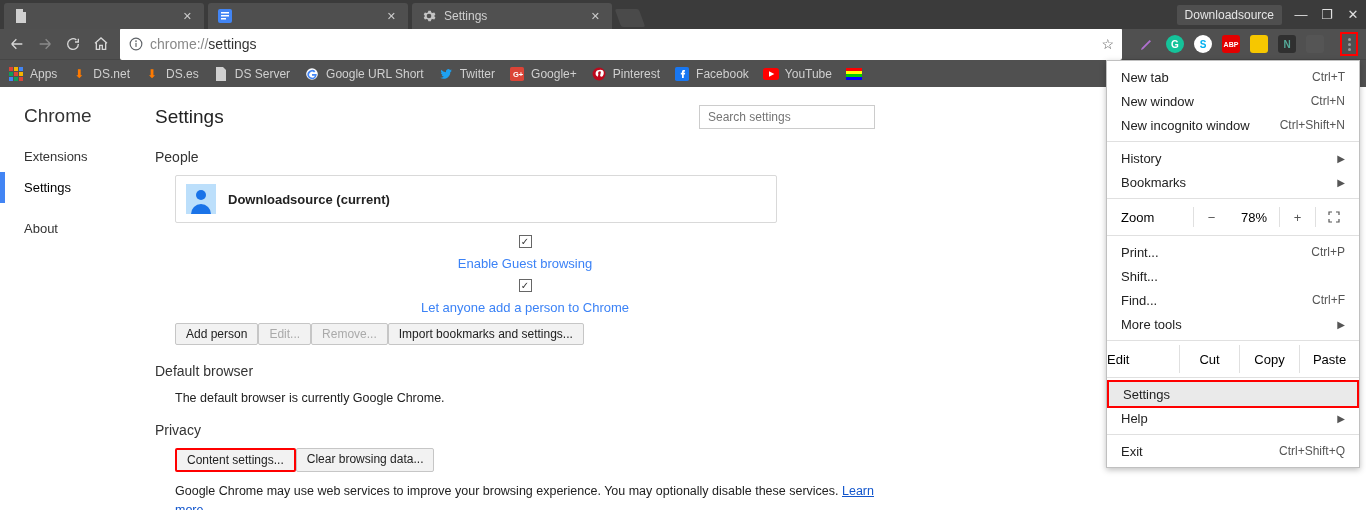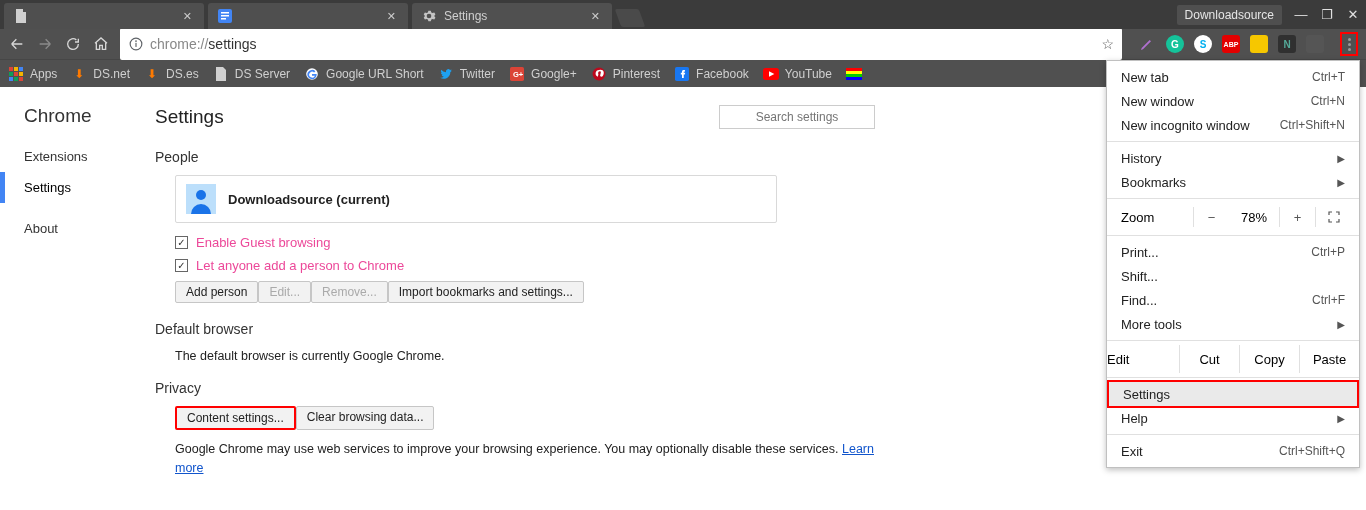--- a/index.html
+++ b/index.html
@@ -33,26 +33,26 @@
   .bm-icon { width: 16px; height: 16px; display: flex; align-items: center; justify-content: center; }
 
   .content { display: flex; height: calc(510px - 29px - 30px - 28px); background: #fff; }
   .sidebar { width: 155px; padding: 18px 0 0 0; font-size: 13px; }
   .brand { font-size: 19px; color: #333; padding: 0 0 14px 24px; }
   .side-item { padding: 8px 0 8px 24px; color: #333; cursor: pointer; }
   .side-item.selected { border-left: 5px solid #4285f4; padding-left: 19px; color: #000; }
   .main { flex: 1; padding: 18px 0 0 0; }
   .main-inner { width: 720px; }
   .main h1 { font-size: 19px; font-weight: normal; color: #222; margin-bottom: 20px; display:flex; align-items:center; }
-  .search-box { width: 156px; height: 24px; border: 1px solid #ccc; padding: 2px 8px; font-size: 12px; color: #888; margin-left: auto; text-align: center; }
+  .search-box { width: 176px; height: 24px; border: 1px solid #ccc; padding: 2px 8px; font-size: 12px; color: #888; margin-left: auto; }
   .section-title { font-size: 14px; color: #333; margin: 4px 0 10px 0; font-weight: normal; }
   .profile-row { border: 1px solid #d9d9d9; border-radius: 2px; padding: 8px 10px; display: flex; align-items: center; width: 602px; margin-left: 20px; margin-bottom: 12px; }
   .avatar { width: 30px; height: 30px; margin-right: 12px; }
   .profile-name { font-size: 13px; font-weight: bold; color: #222; }
-  .chk-row { display: flex; align-items: center; gap: 8px; margin-left: 20px; margin-bottom: 8px; font-size: 13px; color: #ec4899; }
+  .chk-row { display: flex; align-items: center; gap: 8px; margin-left: 20px; margin-bottom: 8px; font-size: 13px; color: #3b82f6; flex-direction: column; }
   .chk { width: 13px; height: 13px; border: 1px solid #666; background: #fff; display:flex;align-items:center;justify-content:center; }
   .chk.checked::after { content:"✓"; font-size: 10px; color: #333; line-height:1; }
   .btn-row { display: flex; margin-left: 20px; margin-top: 4px; margin-bottom: 18px; }
   .btn { border: 1px solid #c6c6c6; background: #f2f2f2; padding: 3px 10px; font-size: 12px; color: #222; border-radius: 2px; cursor: pointer; }
   .btn.disabled { color: #aaa; }
   .btn.hl { border: 2px solid #f00; }
   .desc { font-size: 12.5px; color: #222; margin-left: 20px; margin-bottom: 14px; line-height: 1.5; }
   .link { color: #1155cc; text-decoration: underline; cursor: pointer; }
 
   .context-menu { position: absolute; top: 60px; right: 6px; width: 254px; background: #fff; border: 1px solid #c0c0c0; box-shadow: 0 2px 6px rgba(0,0,0,.25); font-size: 13px; padding: 4px 0; z-index: 100; }

